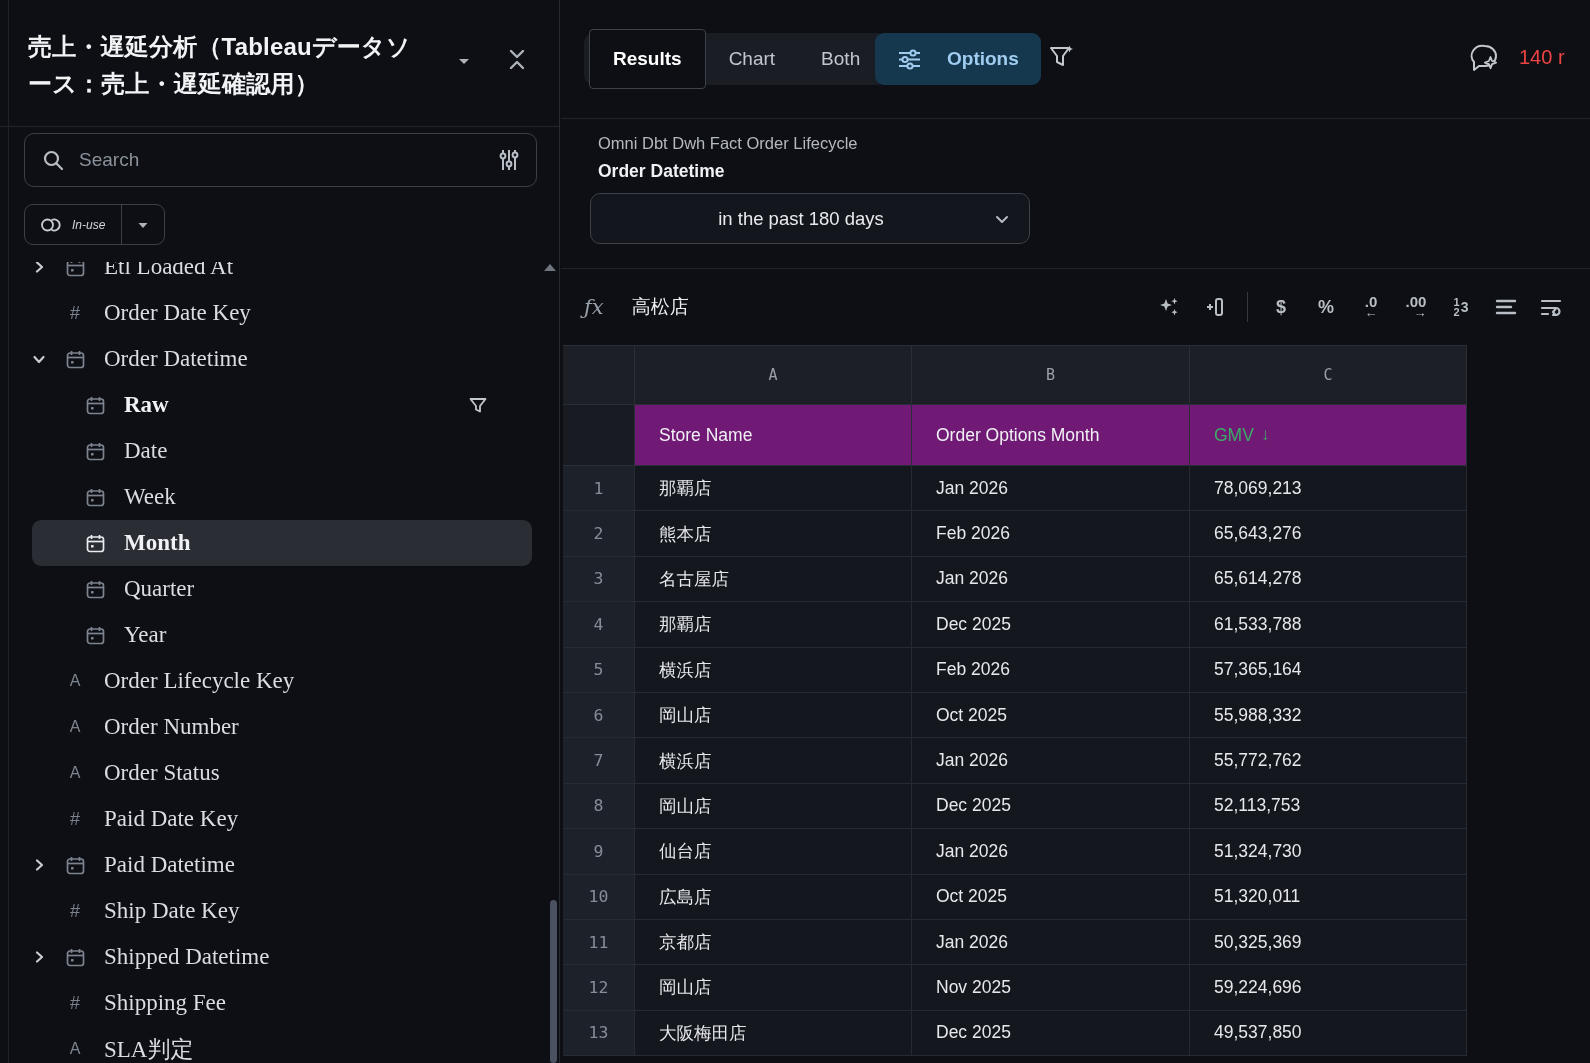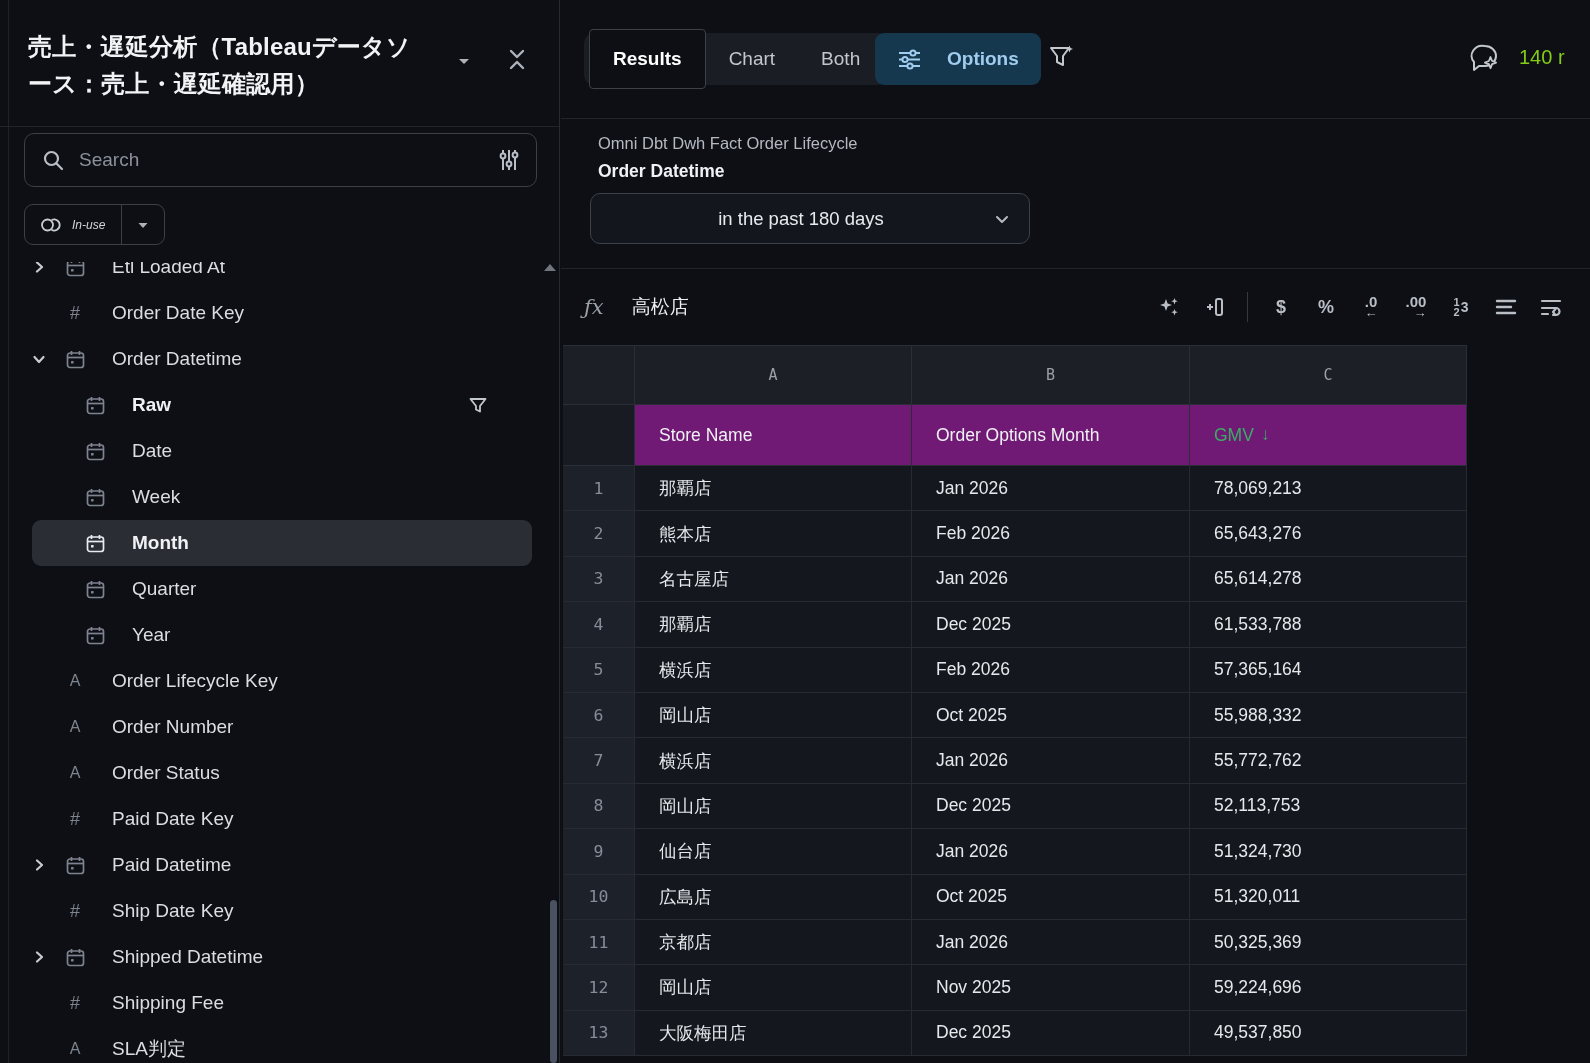--- a/index.html
+++ b/index.html
@@ -37,21 +37,21 @@
   .chev { width:30px; height:20px; display:flex; align-items:center; justify-content:flex-start; color:#c7cbd2; flex:none; }
   .chev.hidden { visibility:hidden; }
   .chev svg { transition:none; }
   .chev.open svg { transform:rotate(90deg); }
   .lvl1 { padding-left:20px; }
   .ficon { width:26px; display:flex; justify-content:center; align-items:center; flex:none;
            color:#7e848f; font-size:17px; }
   .ficon.str { font-size:16px; color:#7e848f; font-weight:400; }
   .ficon.num { font-size:18px; color:#7e848f; }
   .selected .ficon { color:#e9ebef; }
-  .flabel { margin-left:24px; font-size:19px; color:#dadde2; white-space:nowrap; }
+  .flabel { margin-left:16px; font-size:23px; color:#dadde2; white-space:nowrap;font-family:Liberation Serif, serif; }
   .field-row.bold .flabel, .field-row.selected .flabel { font-weight:bold; color:#f0f1f4; }
   .row-filter { position:absolute; right:44px; top:13px; color:#c3c7ce; }
 
   .sb-scroll-up { position:absolute; right:3px; top:264px; width:0; height:0;
                   border-left:6px solid transparent; border-right:6px solid transparent;
                   border-bottom:7px solid #6f7680; }
   .sb-thumb { position:absolute; right:2px; top:900px; bottom:0; width:7px; border-radius:4px; background:#4a5160; }
 
   
   .main { position:absolute; left:561px; top:0; right:0; bottom:0; }
@@ -62,21 +62,21 @@
   .tab { height:60px; display:flex; align-items:center; padding:0 23px; font-size:19px; color:#c2c6cd;
          border-radius:4px; cursor:pointer; }
   .tab.active { background:#0d0f15; border:1px solid #3c414a; color:#ffffff; font-weight:bold; }
 
   .options-btn { position:absolute; left:314px; top:33px; height:52px; background:#16384f; border-radius:9px;
                  display:flex; align-items:center; gap:25px; padding:0 22px; cursor:pointer; }
   .options-label { font-size:19px; font-weight:bold; color:#9fccef; }
 
   .funnel-ai { position:absolute; left:485px; top:42px; color:#c3c7ce; cursor:pointer; }
   .chat-ai { position:absolute; left:908px; top:43px; color:#c3c7ce; cursor:pointer; }
-  .row-count { position:absolute; left:958px; top:46px; font-size:20px; color:#84cc16; white-space:nowrap; }
+  .row-count { position:absolute; left:958px; top:46px; font-size:20px; color:#ef4444; white-space:nowrap; }
 
   .filter-panel { position:absolute; left:0; top:119px; right:0; height:149px;text-align:center; }
   .src-label { position:absolute; left:37px; top:15px; font-size:16.5px; color:#b4b9c1; }
   .fld-label { position:absolute; left:37px; top:42px; font-size:17.5px; font-weight:bold; color:#f0f1f4; }
   .select { position:absolute; left:29px; top:74px; width:440px; height:51px; border:1px solid #3c414a;
             border-radius:10px; background:#13161c; display:flex; align-items:center; padding:0 18px; cursor:pointer; }
   .select-value { flex:1; font-size:18.5px; color:#e8eaee; }
   .select .chevd { color:#b6bac1; }
 
   .formula-bar { position:absolute; left:0; top:269px; right:0; height:76px; display:flex; align-items:center; }

